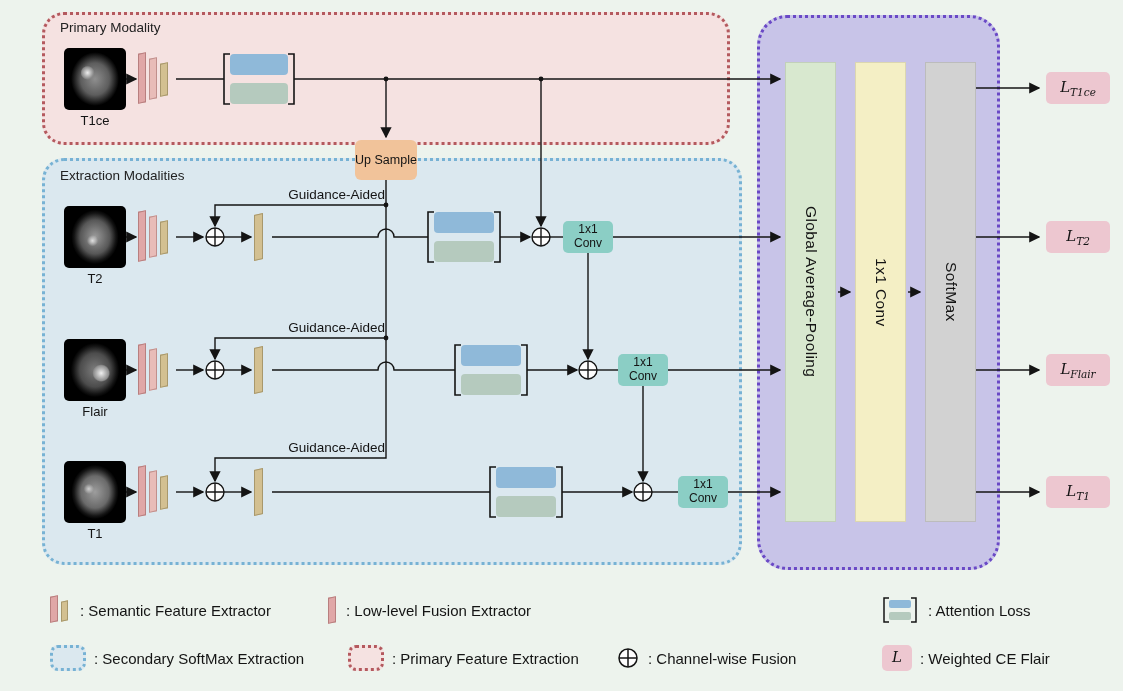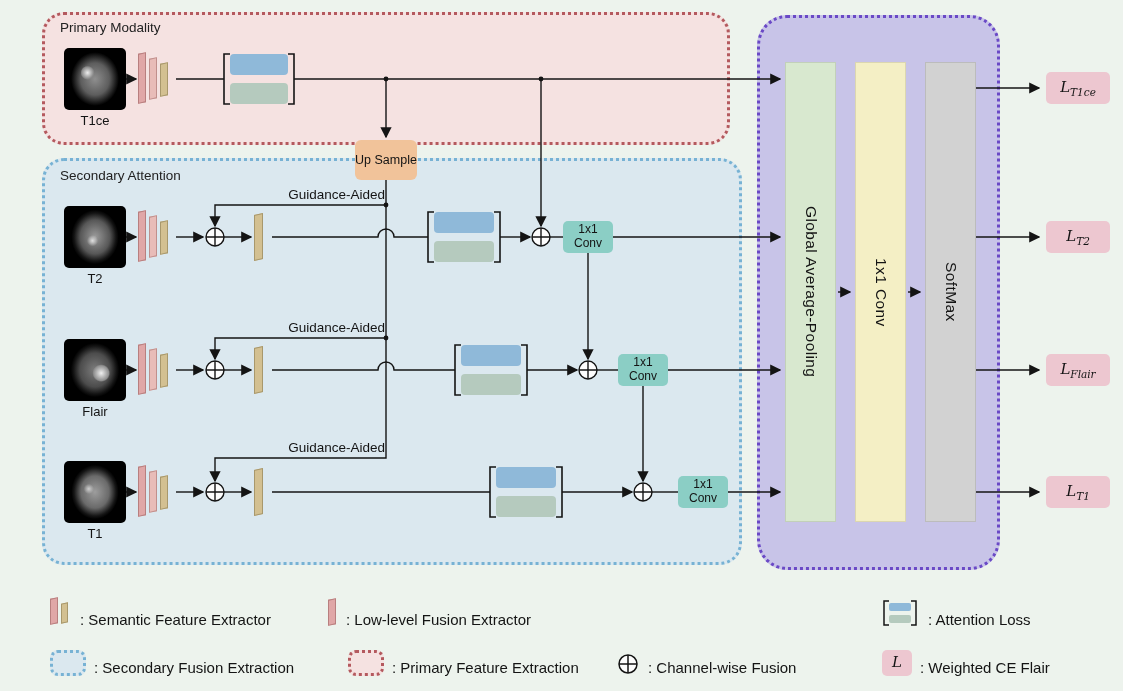--- a/index.html
+++ b/index.html
@@ -60,21 +60,21 @@
   .bar-green  { left:785px; background:#d8e8cf; }
   .bar-yellow { left:855px; background:#f4efc5; }
   .bar-gray   { left:925px; background:#d2d2d2; }
   .vtext { writing-mode:vertical-rl; font-size:15.5px; letter-spacing:0.4px; white-space:nowrap; }
 
   .loss-box { position:absolute; left:1046px; width:64px; height:32px; background:#edc7d0;
               border-radius:5px; text-align:center; line-height:30px;
               font-family:"DejaVu Serif", serif; font-style:italic; font-size:15px; }
   .loss-box sub { font-size:10.5px; }
 
-  .legend-item { position:absolute; display:flex; align-items:flex-end; gap:8px; height:36px; font-size:15px; }
+  .legend-item { position:absolute; display:flex; align-items:center; gap:8px; height:36px; font-size:15px; }
   .lg-stack { position:relative; width:22px; height:32px; }
   .lg-slab-one { position:relative; width:12px; height:32px; }
   .lg-box { width:36px; height:26px; border-radius:8px; }
   .lg-box-blue { border:3px dotted #77b2d4; background:#dbe8ef; }
   .lg-box-pink { border:3px dotted #b4595e; background:#f5e2e1; }
   .legend-L { width:30px; height:26px; background:#edc7d0; border-radius:5px; text-align:center;
               line-height:25px; font-family:"DejaVu Serif", serif; font-style:italic; font-size:15px; }
 </style>
 </head>
 <body>
@@ -173,21 +173,21 @@
 
     <g fill="#141414">
       <circle cx="386" cy="79" r="2.4"></circle>
       <circle cx="541" cy="79" r="2.4"></circle>
       <circle cx="386" cy="205" r="2.4"></circle>
       <circle cx="386" cy="338" r="2.4"></circle>
     </g>
   </svg>
 
   <div class="region-label" style="left:60px; top:20px;">Primary Modality</div>
-  <div class="region-label" style="left:60px; top:168px;">Secondary Attention</div>
+  <div class="region-label" style="left:60px; top:168px;">Extraction Modalities</div>
 
   <div class="mri mri-t1ce" style="left:64px; top:48px;"></div>
   <div class="img-label" style="left:64px; top:113px;">T1ce</div>
   <div class="stack" style="left:138px; top:51px;">
     <div class="slab pink" style="left:0;    top:2px;  width:8px; height:50px;"></div>
     <div class="slab pink2" style="left:11px; top:7px;  width:8px; height:41px;"></div>
     <div class="slab tan" style="left:22px; top:12px; width:8px; height:33px;"></div>
   </div>
   <div class="attn-rect attn-blue" style="left:230px; top:54px; width:58px;"></div>
   <div class="attn-rect attn-green" style="left:230px; top:83px; width:58px;"></div>
@@ -282,21 +282,21 @@
     <svg width="40" height="30">
       <path d="M9,3 L4,3 L4,27 L9,27 M31,3 L36,3 L36,27 L31,27" stroke="#141414" stroke-width="1.5" fill="none"></path>
       <rect x="9" y="5" width="22" height="8" rx="2" fill="#8fb9d9"></rect>
       <rect x="9" y="17" width="22" height="8" rx="2" fill="#b5cabe"></rect>
     </svg>
     <span>: Attention Loss</span>
   </div>
 
   <div class="legend-item" style="left:50px; top:640px;">
     <span class="lg-box lg-box-blue"></span>
-    <span>: Secondary Fusion Extraction</span>
+    <span>: Secondary SoftMax Extraction</span>
   </div>
   <div class="legend-item" style="left:348px; top:640px;">
     <span class="lg-box lg-box-pink"></span>
     <span>: Primary Feature Extraction</span>
   </div>
   <div class="legend-item" style="left:616px; top:640px;">
     <svg width="24" height="24">
       <circle cx="12" cy="12" r="9" fill="#fdfdfd" stroke="#141414" stroke-width="1.5"></circle>
       <path d="M12,3 V21 M3,12 H21" stroke="#141414" stroke-width="1.5"></path>
     </svg>

